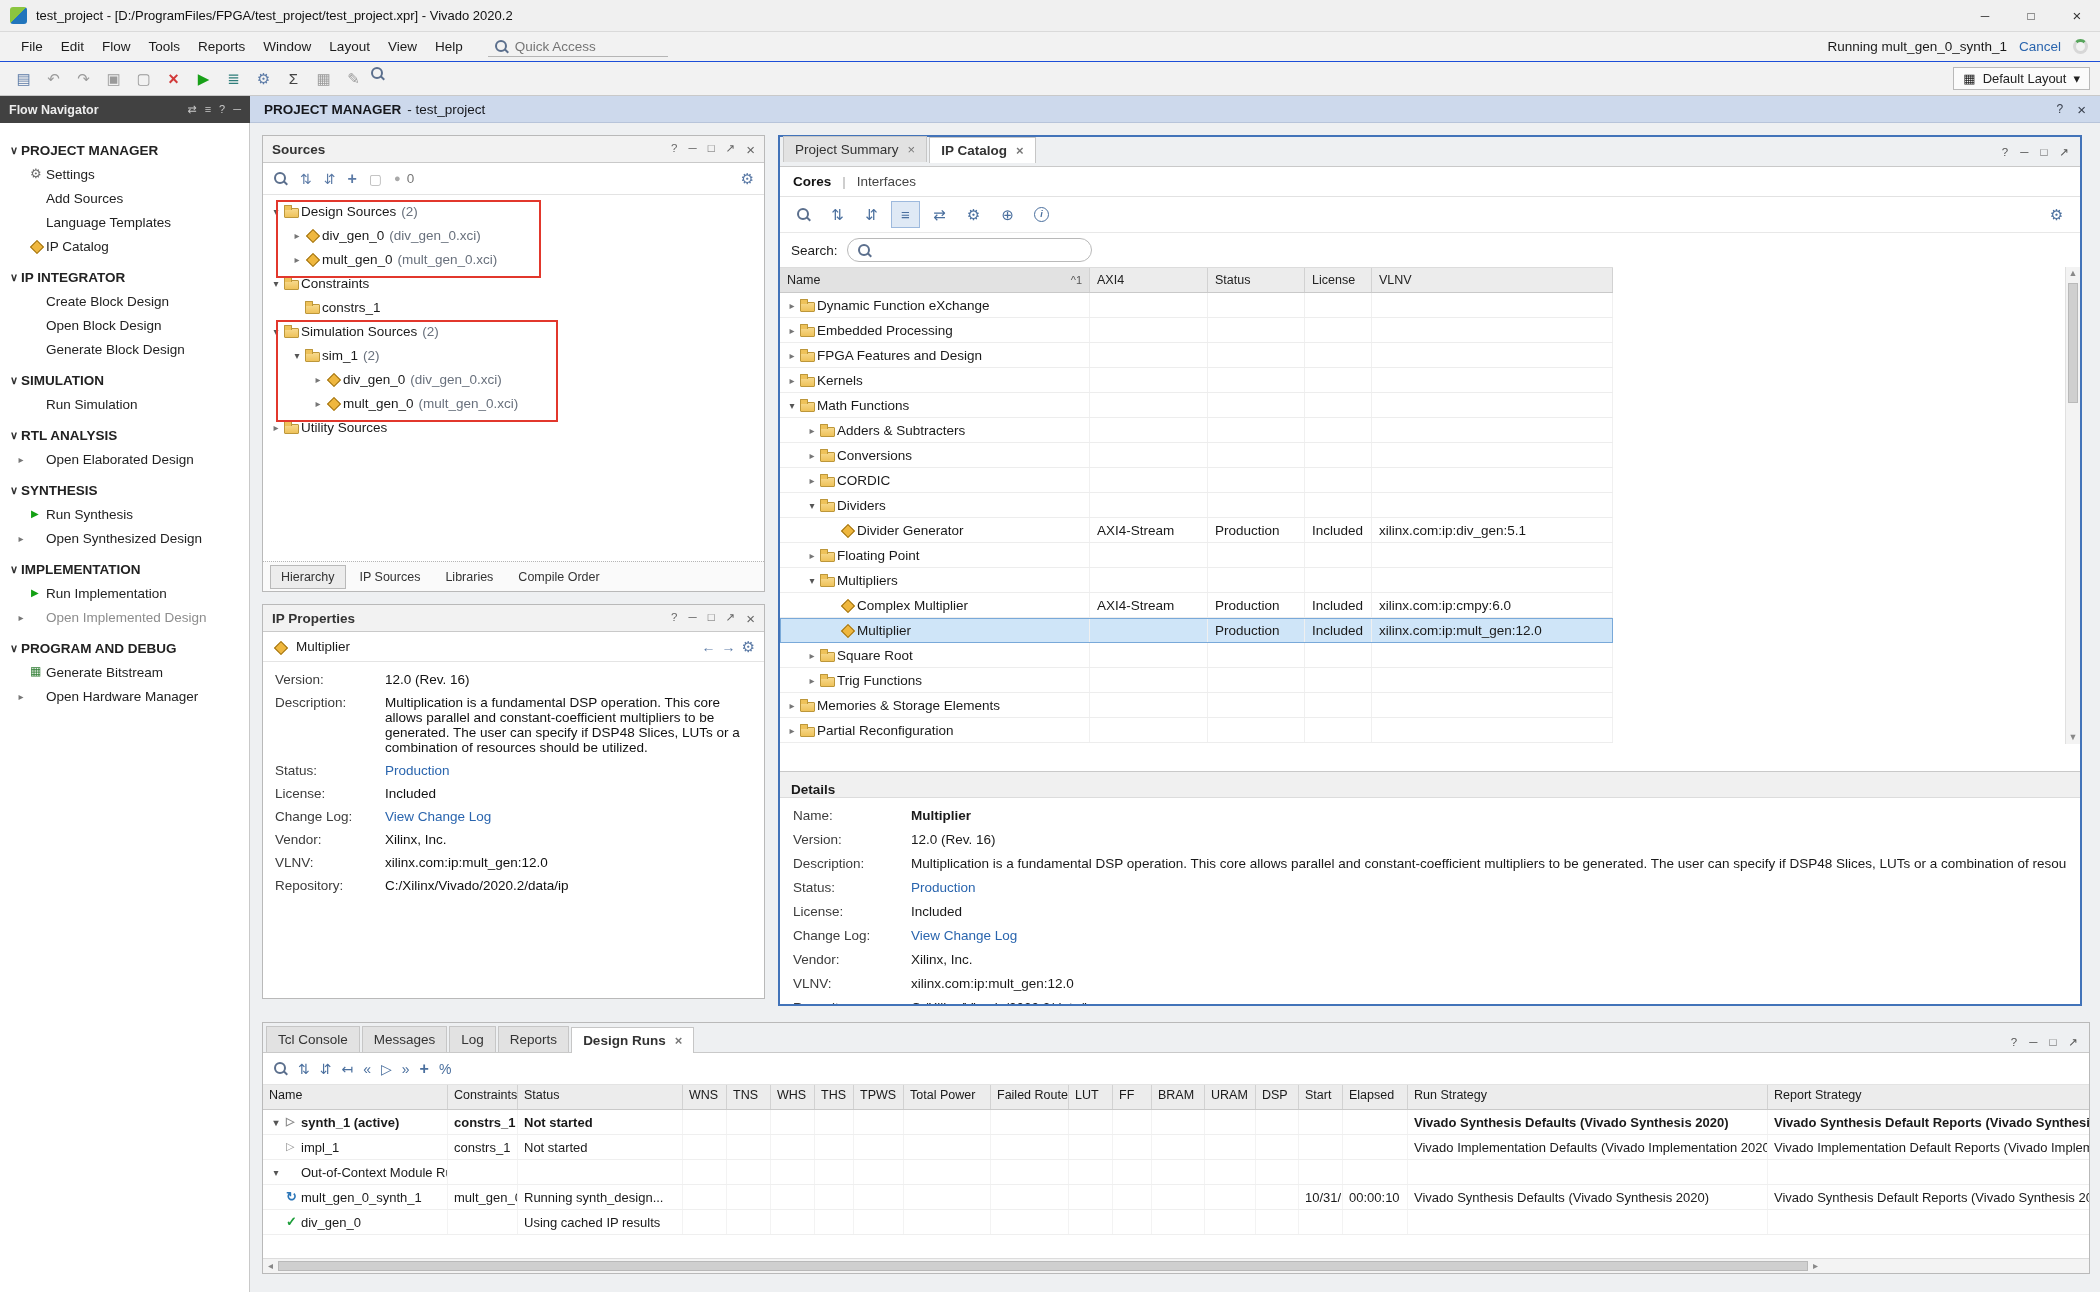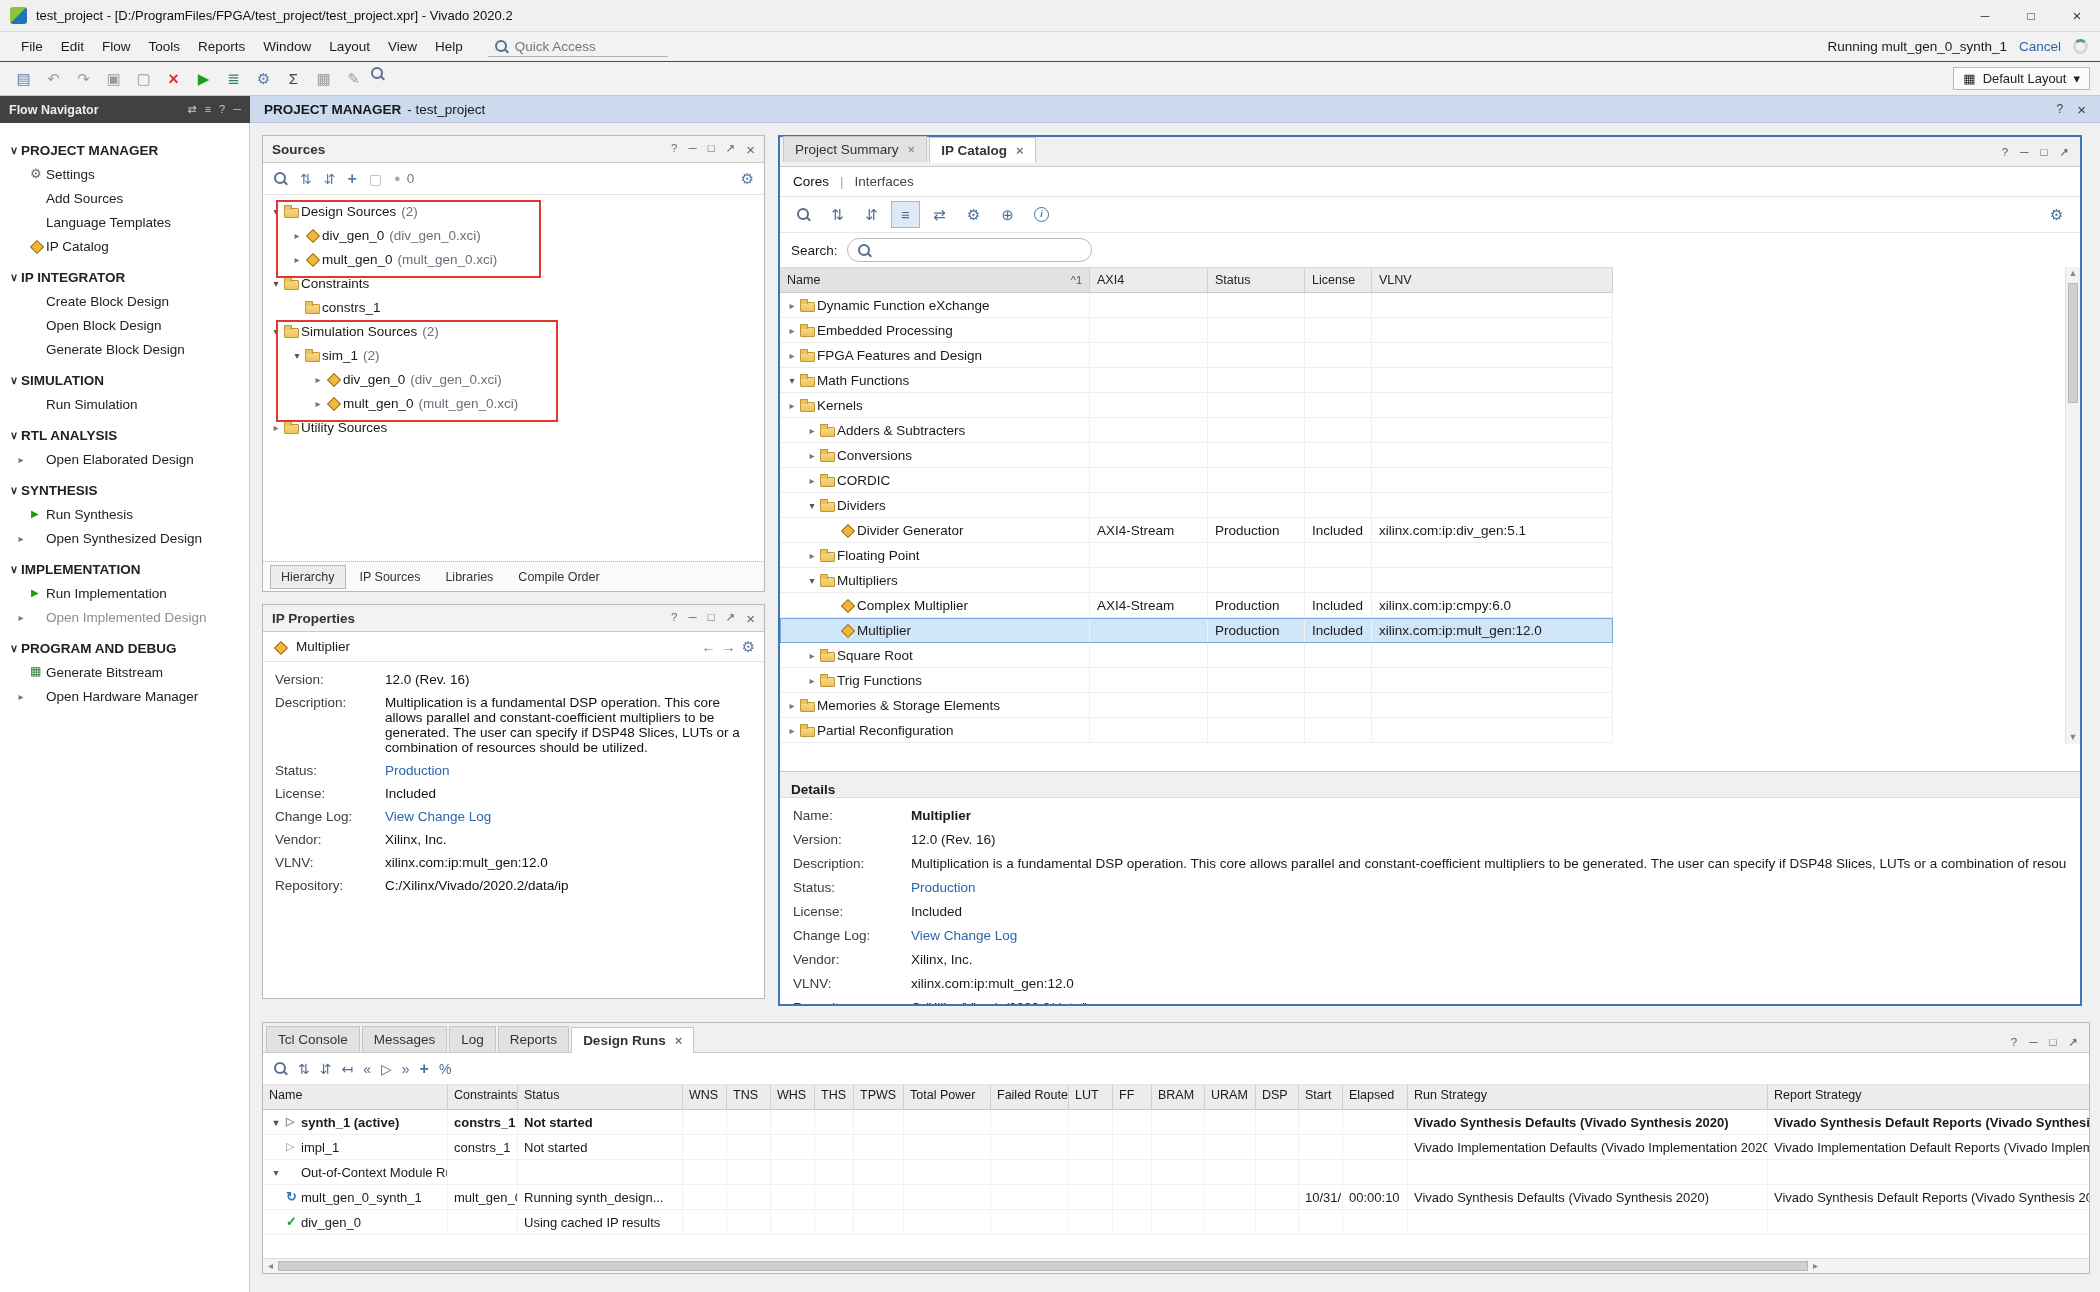--- a/index.html
+++ b/index.html
@@ -124,21 +124,21 @@
   .rp-tabs{height:30px;display:flex;align-items:flex-end;gap:2px;padding:3px 3px 4px;border-bottom:1px solid #c9c9c9;background:#eef0f2}
   .rtab{display:flex;align-items:center;gap:9px;padding:5px 11px;background:#e2e2e2;border:1px solid #c6c6c6;border-bottom:none;color:#333;white-space:nowrap}
   .rtab.active{background:#fff;font-weight:bold;margin-bottom:-1px}
   .tabx{display:none;color:#777;font-size:13px}
   .tabx.show{display:inline}
   .tabx.show::before{content:"×"}
   .rp-icons{margin-left:auto;display:flex;gap:12px;align-items:center;padding:0 8px 4px;color:#555;font-size:11.5px}
   .rp-content{background:#fff;height:837px;display:flex;flex-direction:column;overflow:hidden;position:relative}
   .subtabs{height:30px;display:flex;align-items:center;padding:0 13px;border-bottom:1px solid #e2e2e2}
   .subtab{color:#444}
-  .subtab.active{font-weight:normal;color:#111}
+  .subtab.active{font-weight:bold;color:#111}
   .subtab + .subtab::before{content:"|";color:#aaa;margin:0 11px;font-weight:normal}
   .cat-tools{height:36px;display:flex;align-items:center;gap:5px;padding:0 9px;border-bottom:1px solid #e8e8e8}
   .ctbtn{width:29px;height:27px;display:inline-flex;align-items:center;justify-content:center;color:#4a6f9e;font-size:15px}
   .ctbtn.pressed{background:#dfe9f5;border:1px solid #9db9dd}
   .ctbtn.sp{margin-left:auto}
   .search-row{height:34px;display:flex;align-items:center;gap:9px;padding:0 11px}
   .search-box{width:245px;height:24px;border:1px solid #b9b9b9;border-radius:12px;display:flex;align-items:center;gap:6px;padding:0 9px;background:#fff}
   .search-box input{border:none;outline:none;font:inherit;flex:1;color:#333;background:transparent}
   .grid5{display:grid;grid-template-columns:310px 118px 97px 67px 241px;width:833px}
   .cat-head{height:26px;background:#ececec;border-top:1px solid #dcdcdc;border-bottom:1px solid #c9c9c9}
@@ -672,35 +672,35 @@
                 <span data-name="ip-name">FPGA Features and Design</span>
               </div>
               <div data-name="axi4-cell"></div>
               <div data-name="status-cell"></div>
               <div data-name="license-cell"></div>
               <div data-name="vlnv-cell"></div>
             </div>
 
             <div class="crow grid5" data-name="catalog-row" style="--ind: 0;">
               <div class="c-name" data-name="name-cell">
+                <span class="arr col" data-name="expand-icon"></span>
+                <span class="ico folder" data-name="type-icon"></span>
+                <span data-name="ip-name">Kernels</span>
+              </div>
+              <div data-name="axi4-cell"></div>
+              <div data-name="status-cell"></div>
+              <div data-name="license-cell"></div>
+              <div data-name="vlnv-cell"></div>
+            </div>
+
+            <div class="crow grid5" data-name="catalog-row" style="--ind: 0;">
+              <div class="c-name" data-name="name-cell">
                 <span class="arr exp" data-name="expand-icon"></span>
                 <span class="ico folder" data-name="type-icon"></span>
                 <span data-name="ip-name">Math Functions</span>
-              </div>
-              <div data-name="axi4-cell"></div>
-              <div data-name="status-cell"></div>
-              <div data-name="license-cell"></div>
-              <div data-name="vlnv-cell"></div>
-            </div>
-
-            <div class="crow grid5" data-name="catalog-row" style="--ind: 0;">
-              <div class="c-name" data-name="name-cell">
-                <span class="arr col" data-name="expand-icon"></span>
-                <span class="ico folder" data-name="type-icon"></span>
-                <span data-name="ip-name">Kernels</span>
               </div>
               <div data-name="axi4-cell"></div>
               <div data-name="status-cell"></div>
               <div data-name="license-cell"></div>
               <div data-name="vlnv-cell"></div>
             </div>
 
             <div class="crow grid5" data-name="catalog-row" style="--ind: 1;">
               <div class="c-name" data-name="name-cell">
                 <span class="arr col" data-name="expand-icon"></span>

